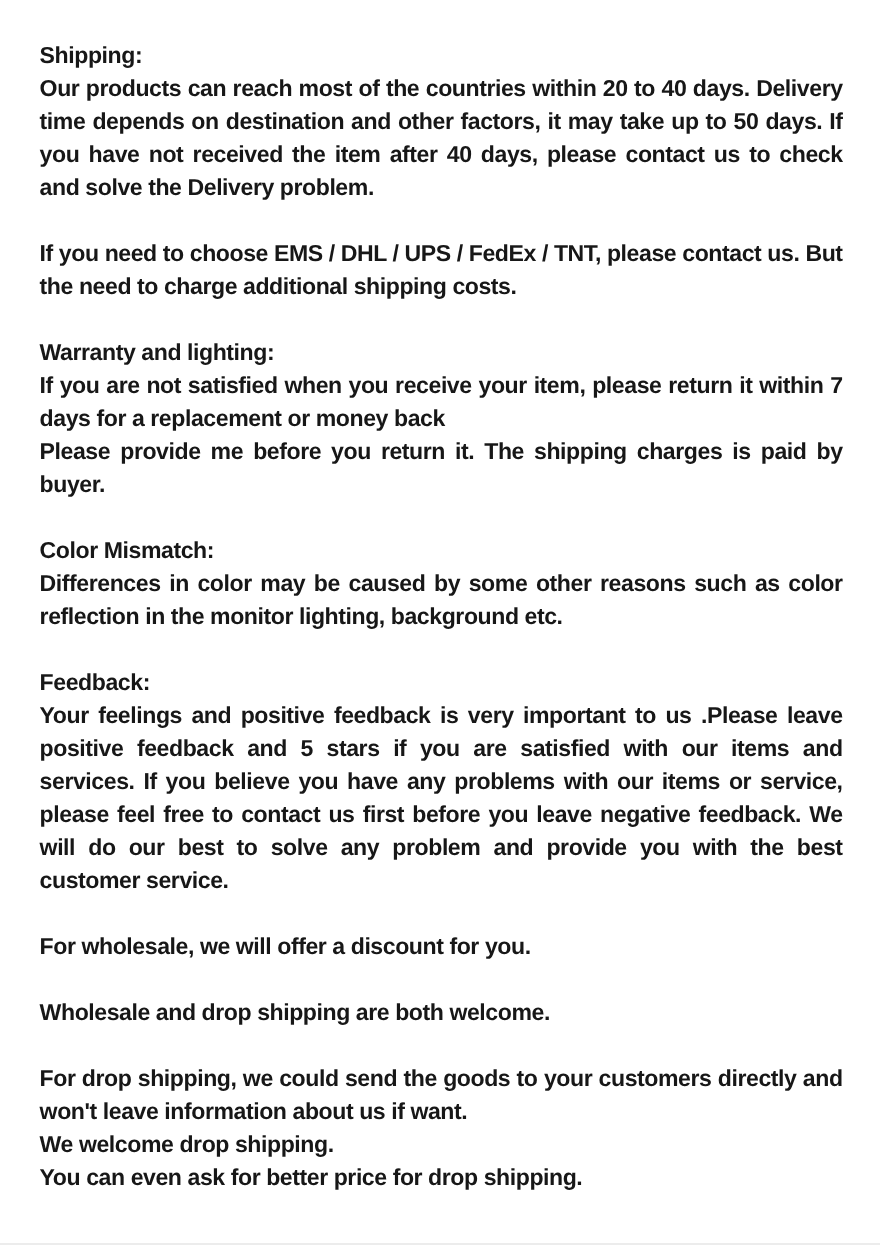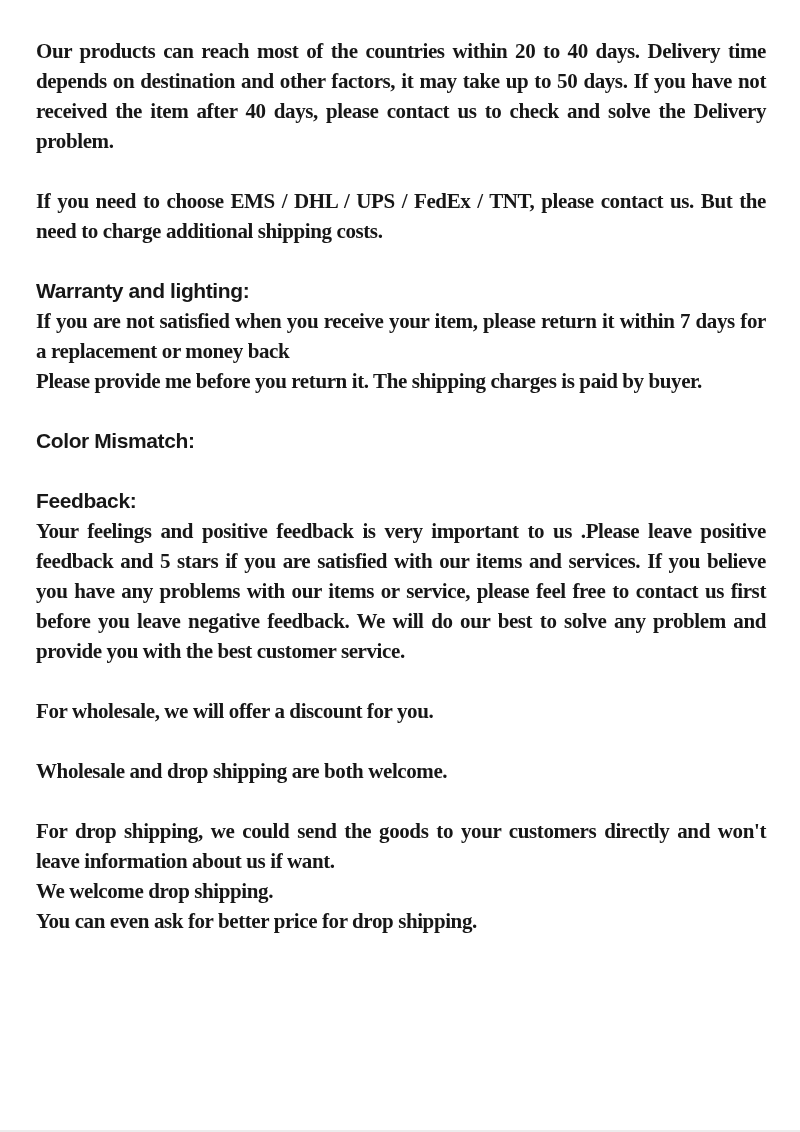--- a/index.html
+++ b/index.html
@@ -26,44 +26,45 @@
     margin: 0 0 30px 0;
   }
   .heading {
     margin: 0;
     text-align: left;
   }
   .para {
     margin: 0;
     text-align: justify;
     text-justify: inter-word;
-    font-family: Liberation Serif, serif;
   }
 </style>
 </head>
 <body>
 
 <div class="page">
 
   <section class="sec">
+    <p class="heading">Shipping:</p>
     <p class="para">Our products can reach most of the countries within 20 to 40 days. Delivery time depends on destination and other factors, it may take up to 50 days. If you have not received the item after 40 days, please contact us to check and solve the Delivery problem.</p>
   </section>
 
   <section class="sec">
     <p class="para">If you need to choose EMS / DHL / UPS / FedEx / TNT, please contact us. But the need to charge additional shipping costs.</p>
   </section>
 
   <section class="sec">
     <p class="heading">Warranty and lighting:</p>
     <p class="para">If you are not satisfied when you receive your item, please return it within 7 days for a replacement or money back</p>
     <p class="para">Please provide me before you return it. The shipping charges is paid by buyer.</p>
   </section>
 
   <section class="sec">
     <p class="heading">Color Mismatch:</p>
+    <p class="para">Differences in color may be caused by some other reasons such as color reflection in the monitor lighting, background etc.</p>
   </section>
 
   <section class="sec">
     <p class="heading">Feedback:</p>
     <p class="para">Your feelings and positive feedback is very important to us .Please leave positive feedback and 5 stars if you are satisfied with our items and services. If you believe you have any problems with our items or service, please feel free to contact us first before you leave negative feedback. We will do our best to solve any problem and provide you with the best customer service.</p>
   </section>
 
   <section class="sec">
     <p class="para">For wholesale, we will offer a discount for you.</p>
   </section>

